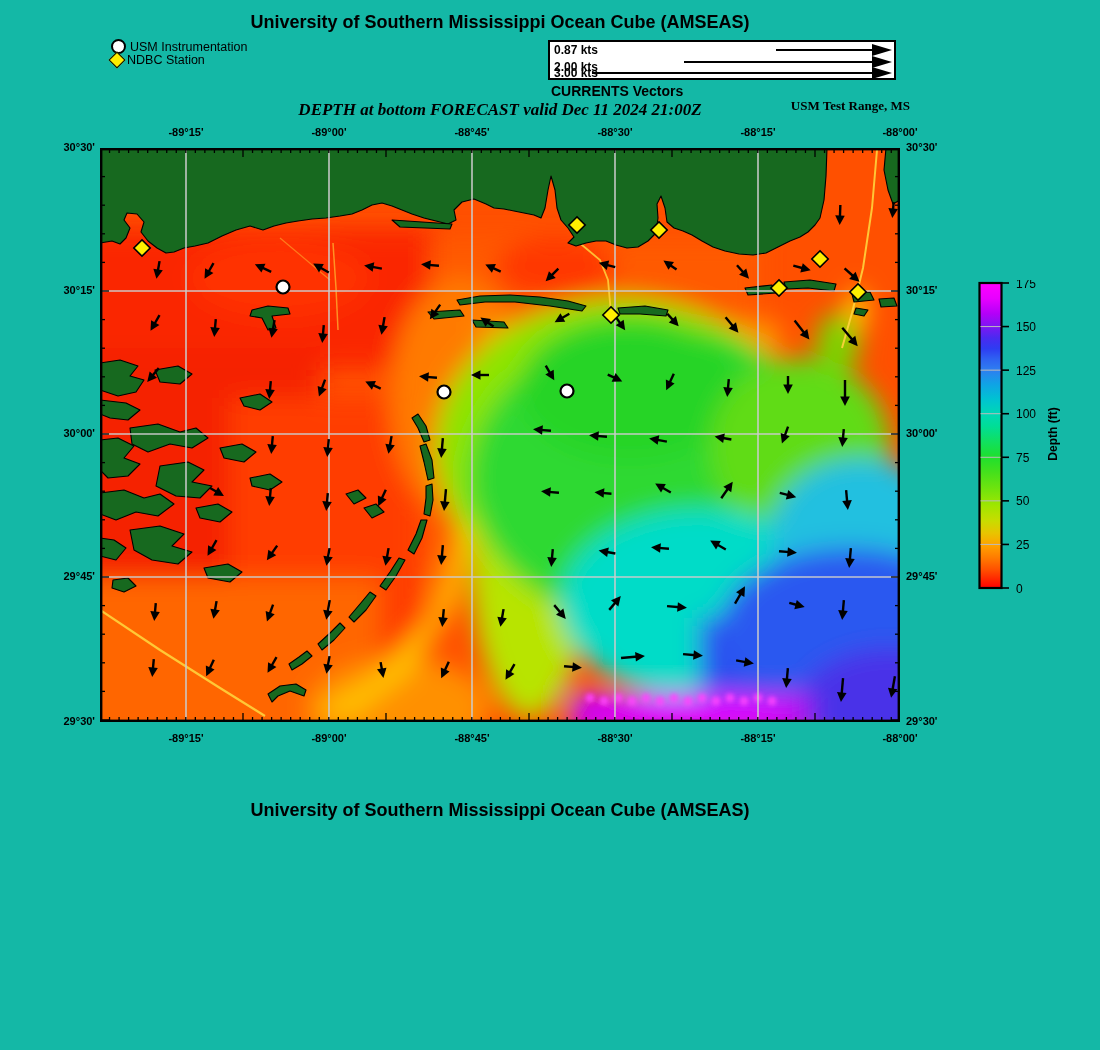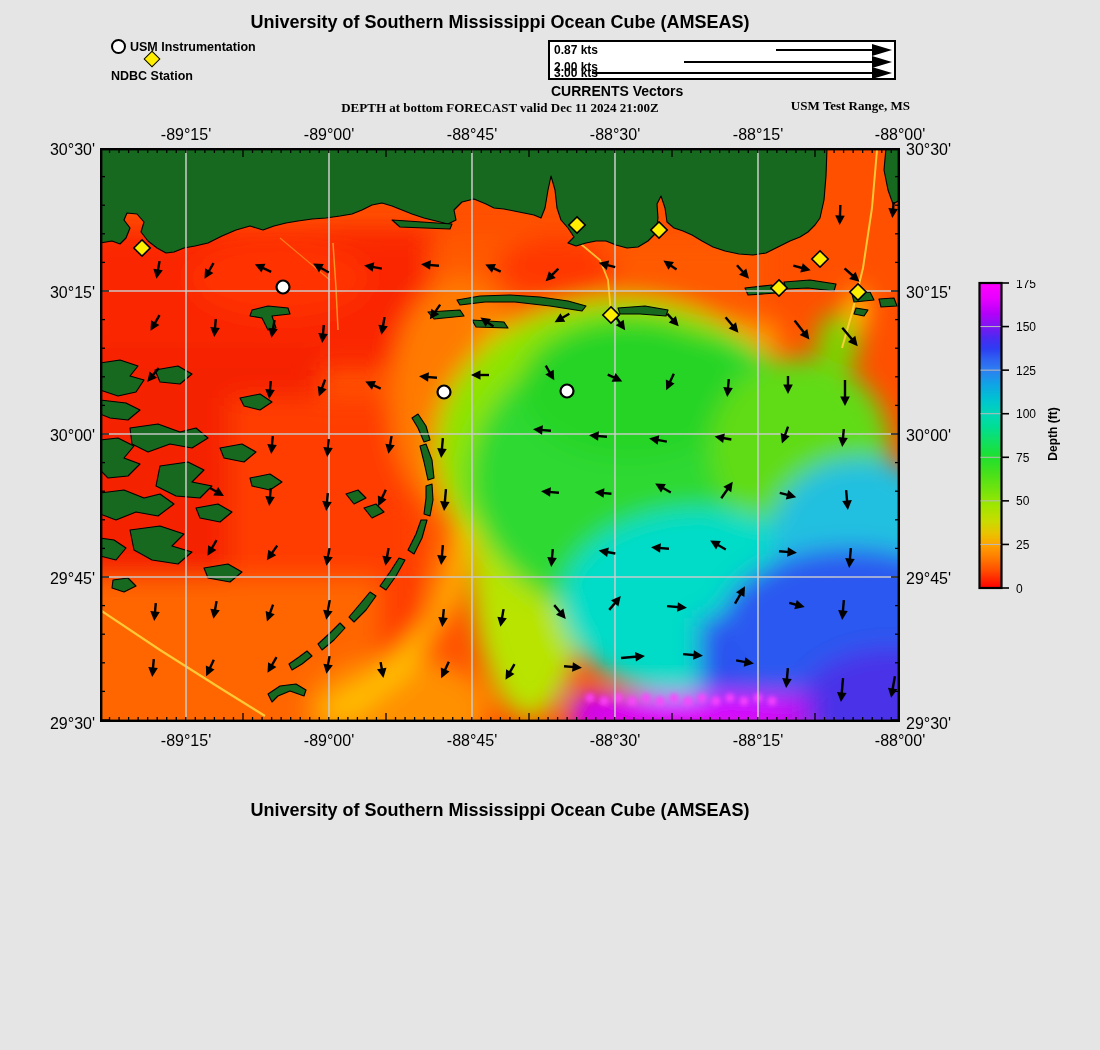--- a/index.html
+++ b/index.html
@@ -1,47 +1,47 @@
 <!DOCTYPE html>
 <html><head>
 <meta charset="utf-8">
 <style>
   html,body{margin:0;padding:0;background:#fff;}
-  #page{position:relative;width:1100px;height:1050px;background:#e5e5e5;overflow:hidden;
+  #page{position:relative;width:1100px;height:1050px;background:#14b8a6;overflow:hidden;
         font-family:"Liberation Sans",sans-serif;color:#000;}
   .abs{position:absolute;}
   .title{font-size:18px;font-weight:700;text-align:center;white-space:nowrap;}
-  .subtitle{font-family:"Liberation Serif",serif;font-size:13px;font-weight:700;white-space:nowrap;}
+  .subtitle{font-family:"Liberation Serif",serif;font-size:17px;font-weight:700;white-space:nowrap;font-style:italic;}
   .region{font-family:"Liberation Serif",serif;font-size:13px;font-weight:700;white-space:nowrap;}
-  .legend-row{position:absolute;display:flex;align-items:center;gap:4px;font-size:12.5px;font-weight:700;}
+  .legend-row{position:absolute;display:flex;align-items:center;gap:4px;font-size:12.5px;font-weight:400;}
   .circ{width:11px;height:11px;border:2px solid #000;border-radius:50%;background:#fff;}
   .diam{width:10px;height:10px;border:1.5px solid #000;background:#ffee00;transform:rotate(45deg);}
   #veclegend{border:2.5px solid #000;background:#fff;}
   .vec-label{position:absolute;left:4px;font-size:12px;font-weight:700;line-height:12px;}
   .vec-line{position:absolute;height:2px;background:#000;}
   .vec-head{position:absolute;width:0;height:0;border-top:6px solid transparent;border-bottom:6px solid transparent;border-left:20px solid #000;}
   .currents-label{font-size:14px;font-weight:700;white-space:nowrap;}
-  .lon-label,.lat-label{position:absolute;font-size:16px;font-weight:400;white-space:nowrap;}
+  .lon-label,.lat-label{position:absolute;font-size:11px;font-weight:700;white-space:nowrap;}
   .lon-label{width:70px;text-align:center;}
   .lat-label.left{width:55px;text-align:right;}
   .lat-label.right{width:55px;text-align:left;}
   .cb-label{font-size:12px;font-weight:700;white-space:nowrap;}
 </style>
 </head>
 <body>
 
 <div id="page">
 
   <div class="abs title" style="left:100px;top:12px;width:800px;">University of Southern Mississippi Ocean Cube (AMSEAS)</div>
 
   <div class="legend-row" style="left:111px;top:39px;">
     <span class="circ"></span>
     <span>USM Instrumentation</span>
   </div>
-  <div class="legend-row" style="left:111px;top:53px;flex-direction:column;">
+  <div class="legend-row" style="left:111px;top:53px;">
     <span class="diam"></span>
     <span>NDBC Station</span>
   </div>
 
   <div id="veclegend" class="abs" style="left:548px;top:40px;width:344px;height:36px;">
       <span class="vec-label" style="top: 2px;">0.87 kts</span>
       <span class="vec-line" style="top: 7px; right: 20px; width: 98px;"></span>
       <span class="vec-head" style="top: 2px; right: 2px;"></span>
       <span class="vec-label" style="top: 19px;">2.00 kts</span>
       <span class="vec-line" style="top: 18.5px; right: 20px; width: 190px;"></span>

